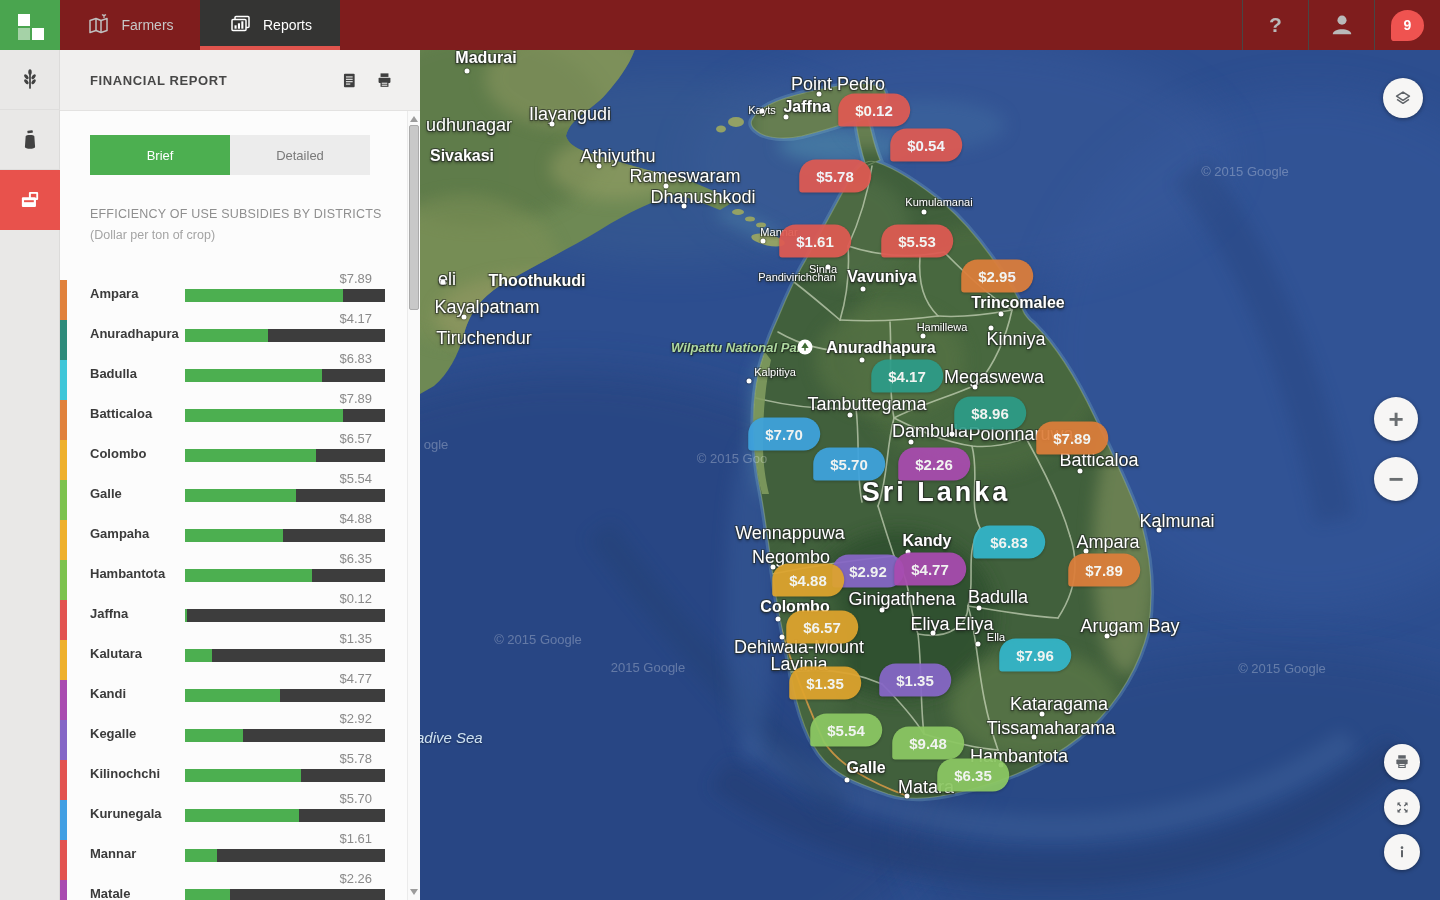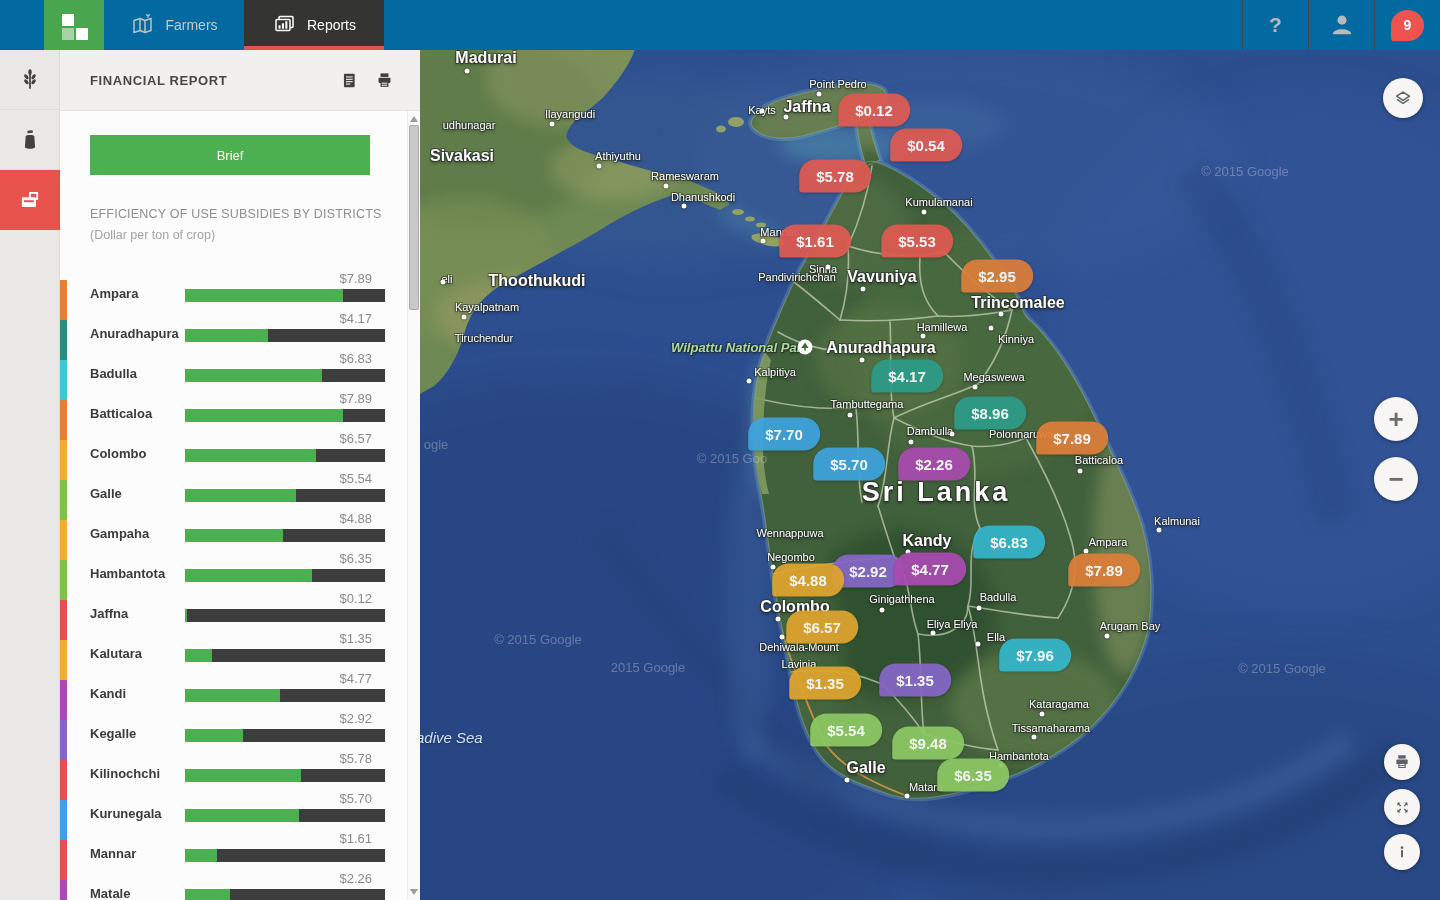--- a/index.html
+++ b/index.html
@@ -1,21 +1,21 @@
 <!DOCTYPE html>
 <html><head>
 <meta charset="utf-8">
 <style>
   * { margin:0; padding:0; box-sizing:border-box; }
   html,body { width:1440px; height:900px; overflow:hidden; background:#2d4e8f;
     font-family:"Liberation Sans", sans-serif; }
   #app { position:relative; width:1440px; height:900px; }
 
   
-  .topbar { position:absolute; left:0; top:0; width:1440px; height:50px; background:#0369a1; z-index:30; display:flex;padding-left:44px; }
+  .topbar { position:absolute; left:0; top:0; width:1440px; height:50px; background:#7f1d1d; z-index:30; display:flex; }
   .logo { width:60px; height:50px; flex:0 0 60px; cursor:pointer; }
   .tab { width:140px; height:50px; display:flex; align-items:center; justify-content:center; gap:10px;
     color:#c7c7c7; font-size:14px; cursor:pointer; }
   .tab.active { background:#343433; color:#fff; border-bottom:4px solid #e0544d; padding-top:4px; }
   .top-actions { margin-left:auto; display:flex; height:50px; }
   .t-act { width:66px; height:50px; display:flex; align-items:center; justify-content:center;
     border-left:1px solid #474645; cursor:pointer; }
   .help-glyph { color:#b9b9b9; font-size:21px; font-weight:bold; }
   .notif { width:33px; height:31px; background:#ef5350; border-radius:50% 50% 50% 10%;
     color:#fff; font-size:14px; font-weight:bold; display:flex; align-items:center; justify-content:center; }
@@ -60,21 +60,21 @@
     border:1px solid #ababab; border-radius:2px; }
 
   
   .map { position:absolute; left:420px; top:50px; width:1020px; height:850px; overflow:hidden; }
   #map-svg { position:absolute; left:0; top:0; }
   #label-layer, #badge-layer { position:absolute; left:0; top:0; width:1020px; height:850px; }
   .mlabel { position:absolute; transform:translate(-50%,-50%); color:#fff; white-space:nowrap;
     text-shadow:-1px -1px 0 rgba(40,45,40,.55), 1px -1px 0 rgba(40,45,40,.55),
       -1px 1px 0 rgba(40,45,40,.55), 1px 1px 0 rgba(40,45,40,.55), 0 2px 3px rgba(0,0,0,.5);padding-left:38px; }
   .mlabel.sm { font-size:11px; }
-  .mlabel.md { font-size:11px; }
+  .mlabel.md { font-size:18px; }
   .mlabel.lg { font-size:16px; font-weight:bold; }
   .mlabel.title { font-size:27px; font-weight:bold; letter-spacing:3px; }
   .mdot { position:absolute; width:5px; height:5px; border-radius:50%; background:#fff;
     transform:translate(-50%,-50%); box-shadow:0 0 2px rgba(0,0,0,.9); }
   .mbadge { position:absolute; transform:translate(-50%,-50%); color:#fff; font-size:15px; font-weight:bold;
     padding:8px 17px; border-radius:17px 17px 17px 3px; opacity:.93; box-shadow:0 1px 3px rgba(0,0,0,.25);
     cursor:pointer; white-space:nowrap; }
   .wm { position:absolute; transform:translate(-50%,-50%); color:rgba(255,255,255,.28); font-size:13px; white-space:nowrap; }
   .park-label { position:absolute; left:320px; top:297px; transform:translate(-50%,-50%); font-style:italic;
     font-size:13px; font-weight:bold; color:#aed8a0; white-space:nowrap;
@@ -201,20 +201,21 @@
             <rect x="7" y="12.5" width="10" height="7.5"></rect>
             <rect x="8.5" y="14.8" width="7" height="1.3" fill="#f1f0ef"></rect>
             <rect x="8.5" y="17.3" width="7" height="1.3" fill="#f1f0ef"></rect>
           </g>
         </svg>
       </div>
     </div>
     <div class="panel-body">
       <div class="toggle">
         <div class="tgl-btn tgl-brief">Brief</div>
+        <div class="tgl-btn tgl-detailed">Detailed</div>
       </div>
       <div class="sec-title">EFFICIENCY OF USE SUBSIDIES BY DISTRICTS</div>
       <div class="sec-sub">(Dollar per ton of crop)</div>
       <div id="district-list">
           <div class="drow">
             <div class="stripe" style="background: rgb(224, 129, 60);"></div>
             <div class="dval">$7.89</div>
             <div class="dname">Ampara</div>
             <div class="dbar" style="background: rgb(61, 61, 61);">
               <div class="dfill" style="background: rgb(76, 175, 80); width: 78.9%;"></div>

